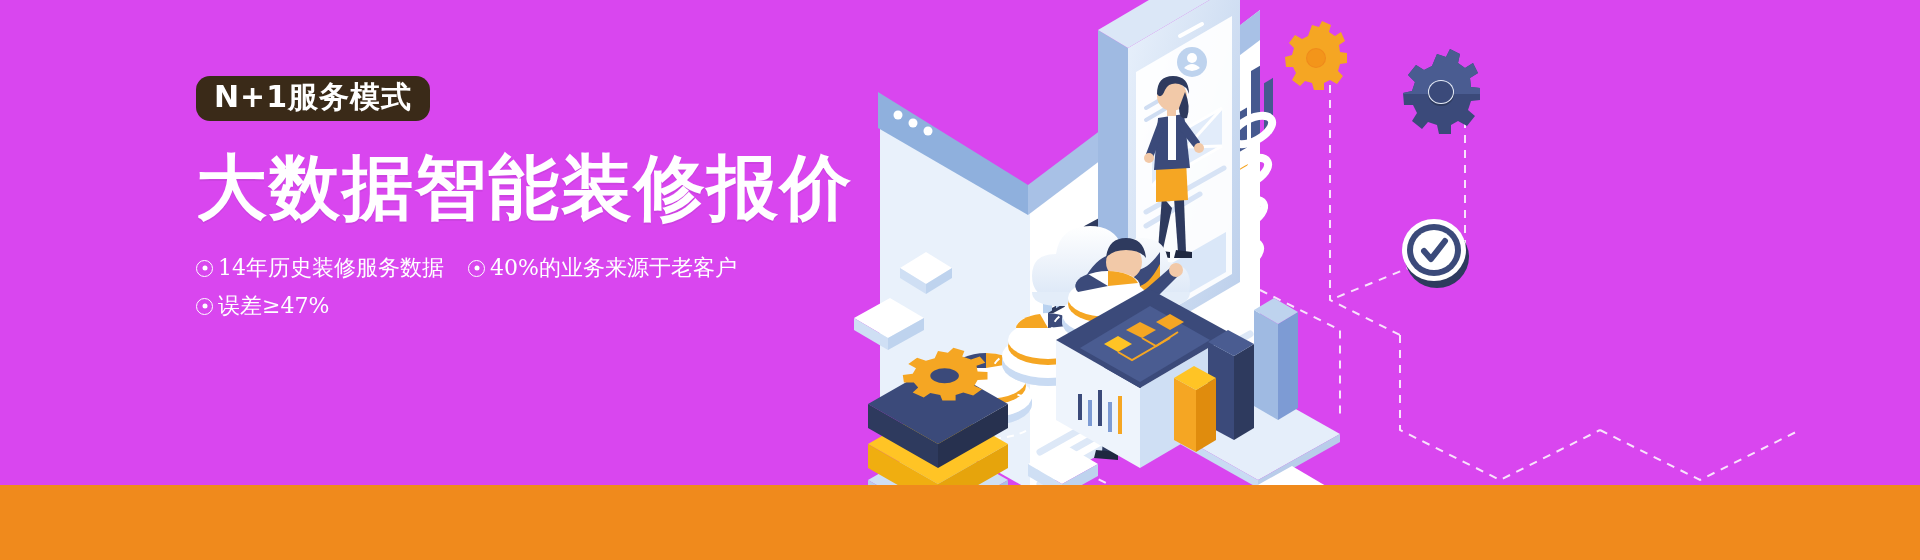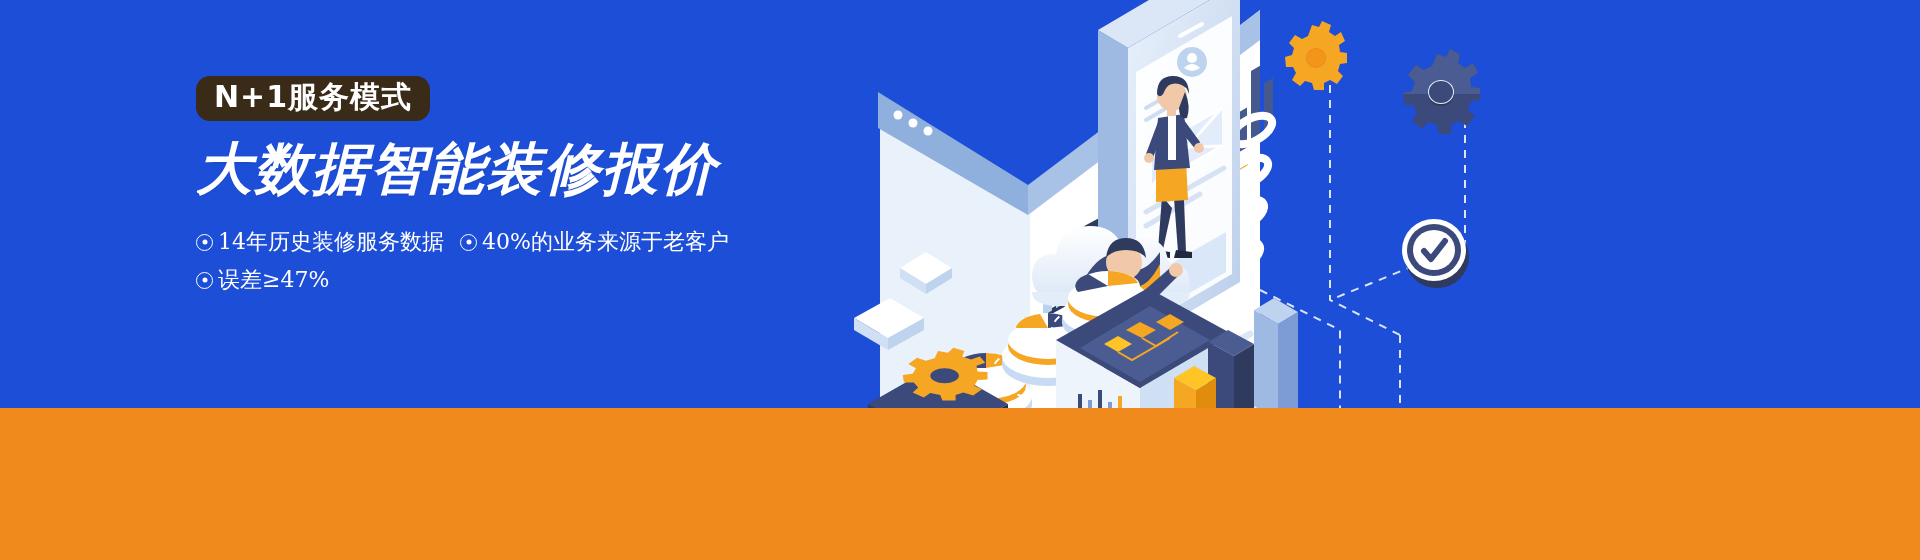--- a/index.html
+++ b/index.html
@@ -3,57 +3,56 @@
 <meta charset="utf-8">
 <title>Banner</title>
 <style>
   html,body{margin:0;padding:0;}
   body{
     width:1920px;height:560px;overflow:hidden;
     font-family:"Liberation Sans","DejaVu Sans",sans-serif;
     background:#f08a1c;
   }
   #banner{
-    position:relative;width:1920px;height:408px;overflow:hidden;
-    background:#1d4ed8;
+    position:relative;width:1920px;height:485px;overflow:hidden;
+    background:#d946ef;
   }
 
   
   #copy{
     position:absolute;left:196px;top:76px;width:700px;
   }
   #badge{
     display:inline-block;
     background:#3a2a18;
     color:#ffffff;
     border-radius:14px;
     padding:6px 18px 9px 18px;
     font-size:30px;
     line-height:1;
     font-weight:700;
     letter-spacing:1px;
     font-family:"DejaVu Sans","Liberation Sans",sans-serif;
     white-space:nowrap;
   }
   #headline{
-    margin-top:20px;
+    margin-top:31px;
     color:#ffffff;
-    font-size:56px;
+    font-size:71px;
     line-height:1;
     font-weight:700;
     letter-spacing:2px;
     white-space:nowrap;
     font-family:"DejaVu Sans","Liberation Sans",sans-serif;
     text-shadow:0 2px 0 rgba(0,0,0,0.05);
-    font-style:italic;
   }
   #bullets{
     margin-top:26px;
     display:flex;
-    gap:6px;
+    gap:14px;
   }
   .bcol{display:flex;flex-direction:column;}
   .bcol.col-a{width:258px;}
   .bcol.col-b{width:300px;}
   .bullet{
     color:#ffffff;
     font-size:22px;
     line-height:1;
     height:38px;
     display:flex;

